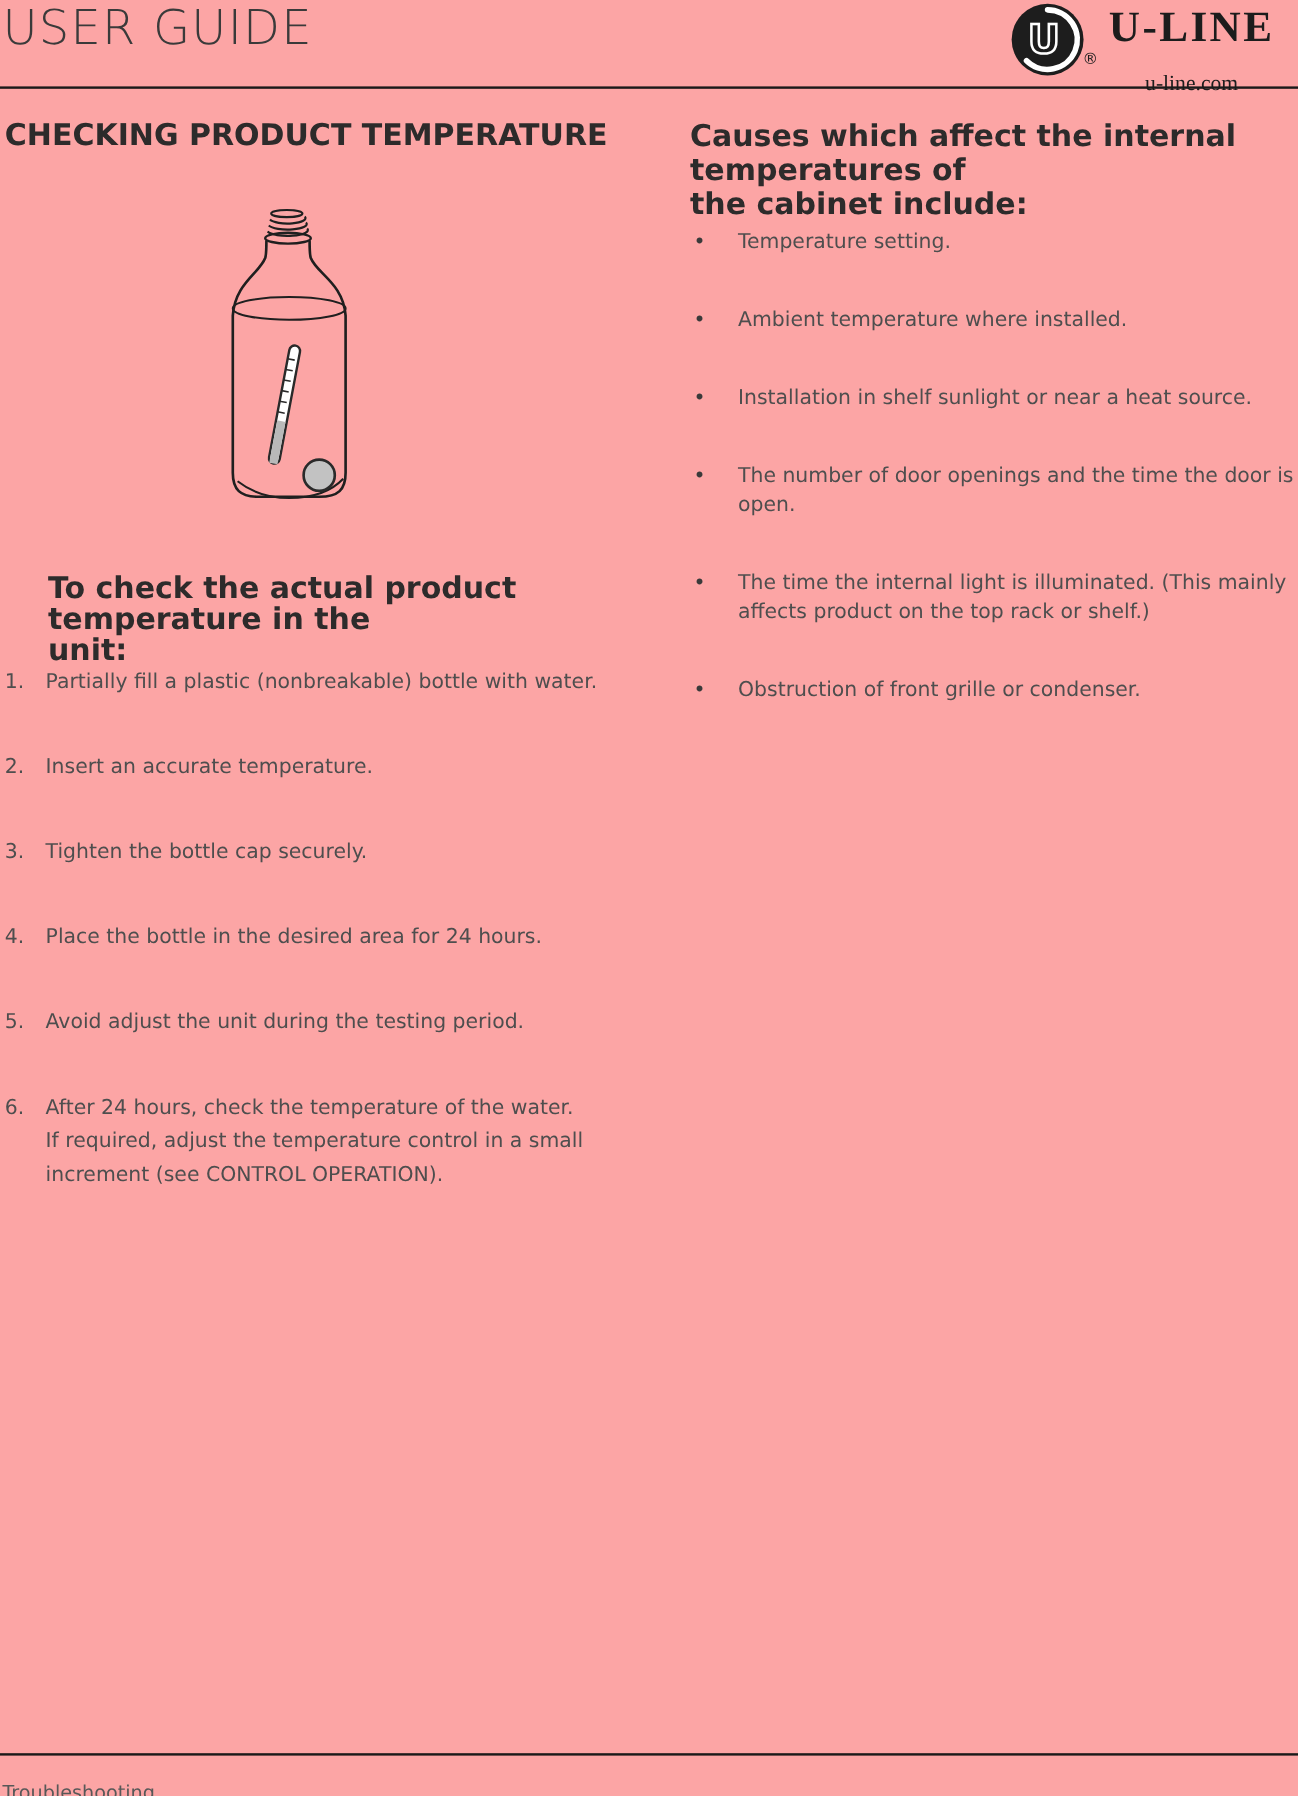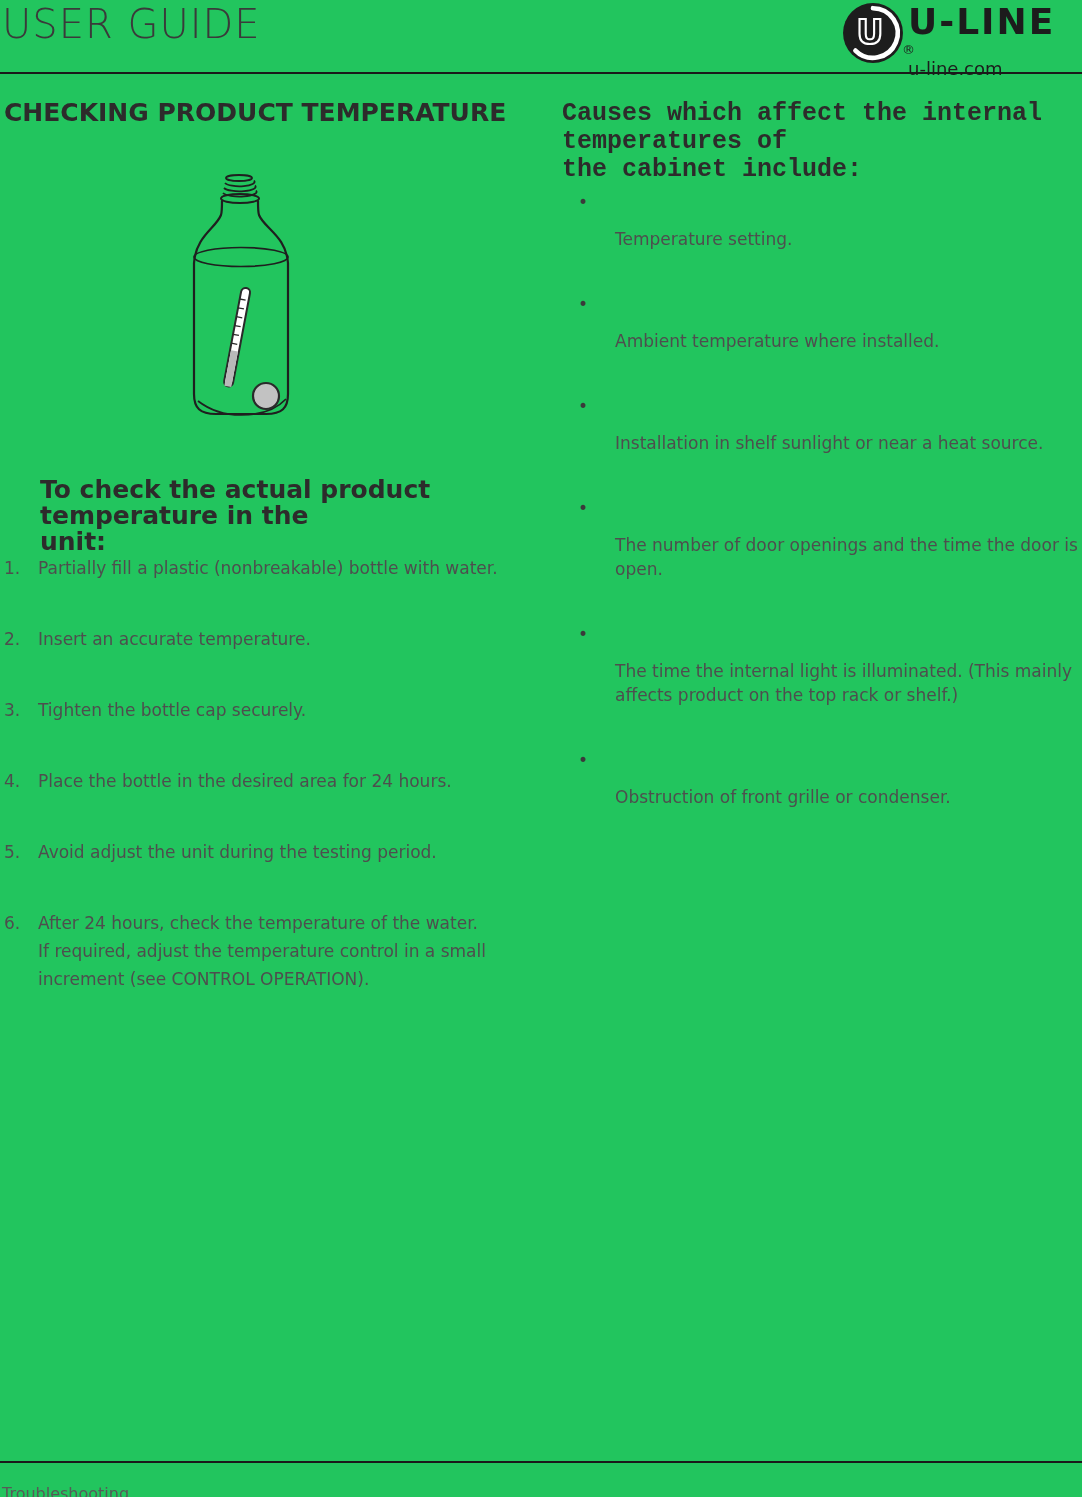--- a/index.html
+++ b/index.html
@@ -1,56 +1,56 @@
 <!DOCTYPE html>
 <html><head>
 <meta charset="utf-8">
 <style>
   html,body{margin:0;padding:0;background:#ffffff;}
   .page{
     position:relative;
     width:1082px;height:1497px;
-    background:#22c55e;
+    background:#fca5a5;
     font-family:"DejaVu Sans",sans-serif;
     overflow:hidden;
   }
   
   .doc-title{
     position:absolute;left:2px;top:-4px;
     font-size:40px;font-weight:300;letter-spacing:1px;
     color:#3a3a3a;line-height:56px;white-space:nowrap;
   }
   .top-rule{position:absolute;left:0;top:72px;width:1082px;height:2px;background:#1a1a1a;}
   .logo{position:absolute;left:840px;top:0;width:242px;height:70px;}
   .logo-disc{position:absolute;left:2px;top:2px;width:62px;height:62px;}
   .logo-reg{position:absolute;left:62px;top:42px;font-size:13px;color:#1d1d1d;}
-  .logo-text{position:absolute;left:68px;top:2px;width:170px;text-align:left;}
+  .logo-text{position:absolute;left:68px;top:2px;width:170px;text-align:center;font-family:Liberation Serif, serif;}
   .logo-brand{font-size:36px;font-weight:700;letter-spacing:2px;color:#1c1c1c;line-height:40px;white-space:nowrap;}
   .logo-site{font-size:18px;color:#1c1c1c;line-height:20px;margin-top:17px;}
   
   .col-heading{
     position:absolute;
     font-size:25px;font-weight:700;color:#2d2b2b;
     line-height:28px;white-space:pre-line;
   }
   #left-heading{left:4px;top:100px;width:540px;line-height:26px;}
-  #right-heading{left:562px;top:100px;width:502px;font-family:Liberation Mono, monospace;}
+  #right-heading{left:575px;top:100px;width:502px;}
   #sub-heading{left:4px;top:477px;width:520px;line-height:26px;margin-left:36px;}
   
   .figure{position:absolute;left:186px;top:168px;width:110px;height:252px;}
   
   .steps{position:absolute;left:4px;top:554px;width:540px;}
   .step{display:flex;margin-bottom:43px;color:#4e4e4e;font-size:17px;line-height:28px;}
   .step-num{flex:0 0 34px;}
   .step-text{flex:1;white-space:pre-line;}
   
   .bullets{position:absolute;left:578px;top:190px;width:502px;}
   .bullet{display:flex;margin-bottom:41px;color:#4e4e4e;font-size:17px;line-height:24px;}
   .bullet-marker{flex:0 0 37px;font-size:17px;color:#3a3a3a;}
-  .bullet-text{flex:1;white-space:pre-line;margin-top:37px;}
+  .bullet-text{flex:1;white-space:pre-line;}
   
   .bottom-rule{position:absolute;left:0;top:1461px;width:1082px;height:2px;background:#1a1a1a;}
   .footer-label{position:absolute;left:2px;top:1472px;font-size:16px;color:#585858;margin-top:12px;}
 </style>
 </head>
 <body>
 
 <div class="page">
 
   <div class="doc-title">USER GUIDE</div>

